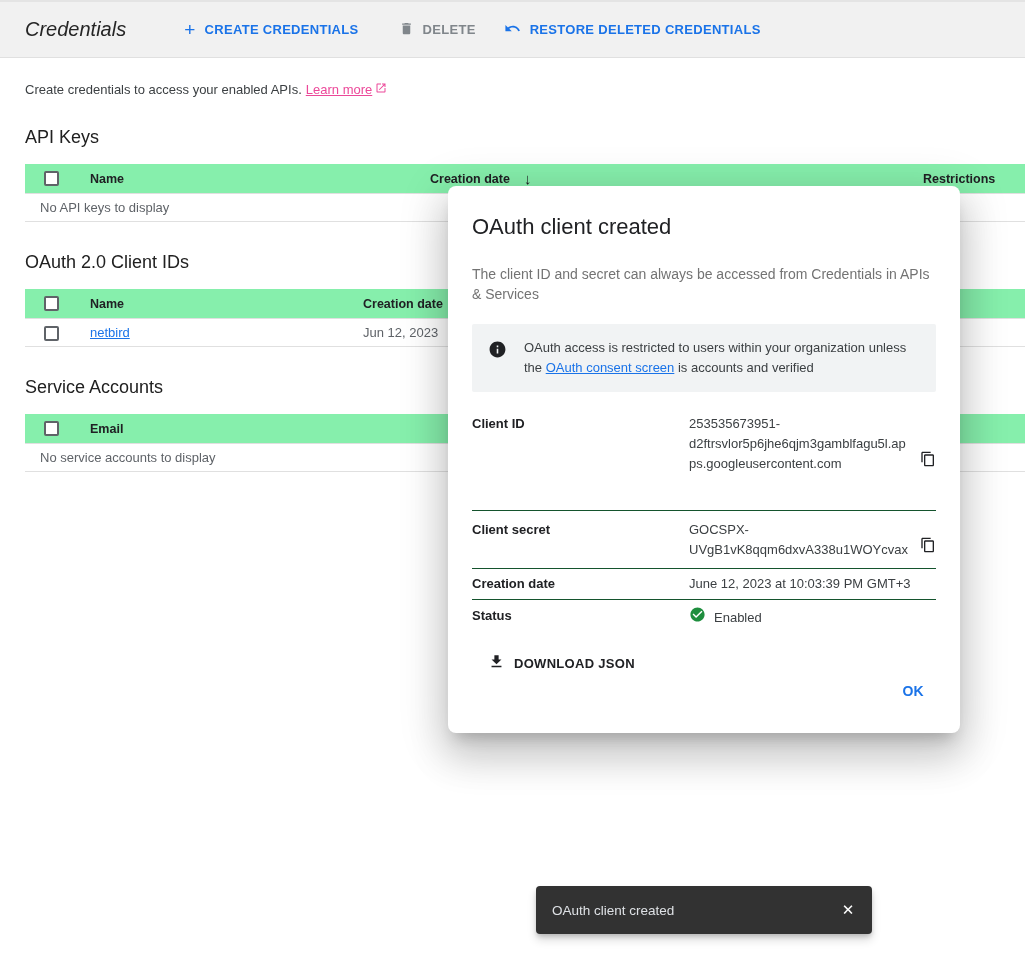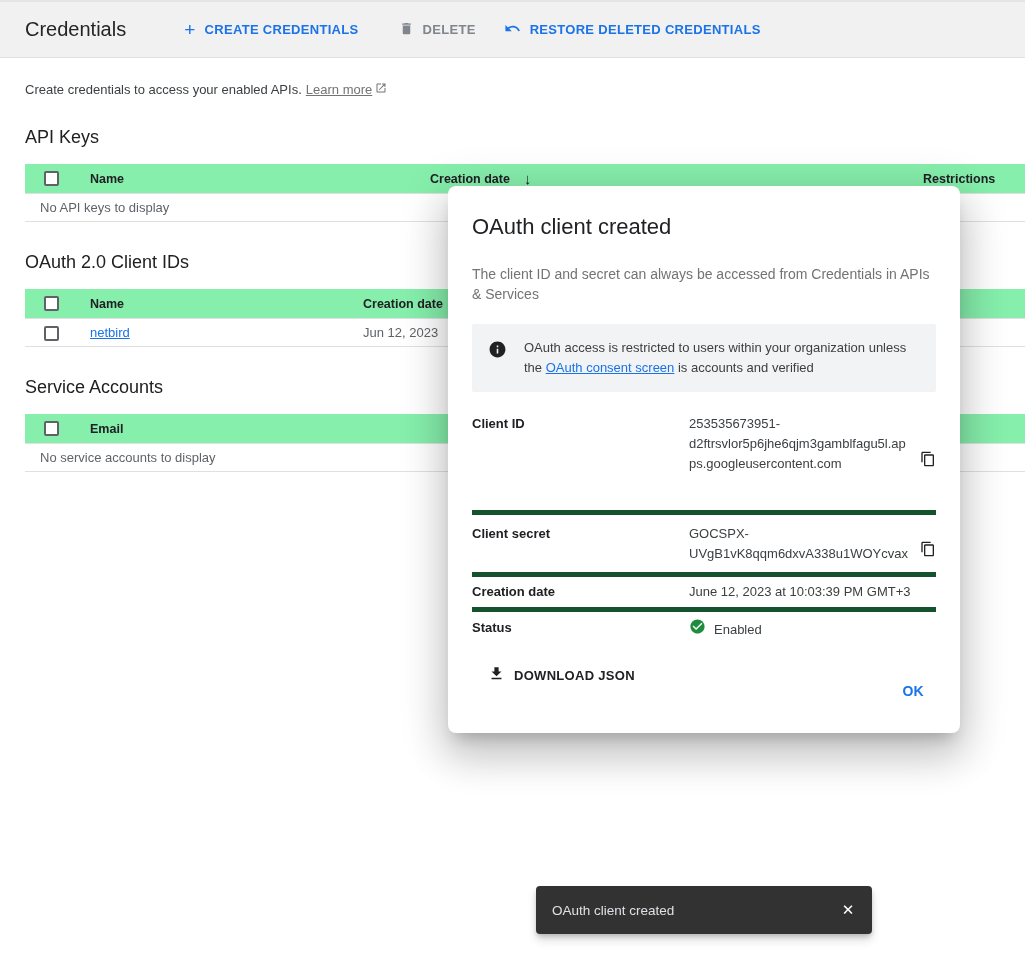--- a/index.html
+++ b/index.html
@@ -1,32 +1,32 @@
 <!DOCTYPE html>
 <html><head>
 <meta charset="utf-8">
 <style>
   * { margin:0; padding:0; box-sizing:border-box; }
   html,body { width:1025px; height:955px; overflow:hidden; }
   body { font-family:"Liberation Sans", sans-serif; background:#fff; color:#202124; position:relative; }
 
   
   .toolbar { height:58px; background:#f1f1f1; border-top:2px solid #e4e4e4; border-bottom:1px solid #e0e0e0; display:flex; align-items:center; padding-left:25px; }
-  .page-title { font-size:20px; color:#252525; font-weight:400; }
+  .page-title { font-size:20px; color:#252525; font-weight:400;font-style:italic; }
   .tb-btn { display:flex; align-items:center; gap:9px; font-size:13px; font-weight:700; letter-spacing:.3px; color:#1a73e8; cursor:pointer; white-space:nowrap; }
   .tb-btn svg { flex:none; }
   .tb-btn.disabled { color:#80868b; cursor:default; }
   .plus-glyph { font-size:19px; font-weight:400; line-height:1; }
   .btn-create { margin-left:58px; }
   .btn-delete { margin-left:40px; }
   .btn-restore { margin-left:28px; }
 
   
   .intro { margin:24px 25px 0; font-size:13px; color:#3c4043; display:flex; align-items:center; gap:4px; }
-  .intro a { color:#737373; text-decoration:underline; display:inline-flex; align-items:flex-end; gap:3px; cursor:pointer; }
+  .intro a { color:#ec4899; text-decoration:underline; display:inline-flex; align-items:flex-end; gap:3px; cursor:pointer; }
 
   
   .section-title { margin:30px 16px 0 25px; font-size:18px; font-weight:400; color:#212121; }
   .tbl { margin-left:25px; margin-top:16px; }
   .tbl-head, .tbl-row { display:grid; align-items:center; }
   .tbl-head { height:30px; background:#86efac; border-bottom:1px solid #e0e0e0; font-size:12.5px; font-weight:700; color:#202124; }
   .tbl-row { height:28px; font-size:13px; color:#5f6368; border-bottom:1px solid #e0e0e0; background:#fff; }
   .empty-row { height:28px; line-height:28px; font-size:13px; color:#5f6368; border-bottom:1px solid #e0e0e0; padding-left:15px; }
   .grid-api { grid-template-columns:65px 340px 493px 1fr; }
   .grid-oauth { grid-template-columns:65px 273px 1fr; }
@@ -41,21 +41,21 @@
   
   .dialog { position:absolute; left:448px; top:186px; width:512px; height:547px; background:#fff; border-radius:8px; z-index:10; padding:24px 24px 0;
             box-shadow:0 11px 15px -7px rgba(0,0,0,.2), 0 24px 38px 3px rgba(0,0,0,.14), 0 9px 46px 8px rgba(0,0,0,.12); }
   .dlg-title { font-size:22px; font-weight:400; color:#202124; margin-top:4px; }
   .dlg-body { margin-top:24px; font-size:14px; line-height:20px; color:#737373; }
   .notice { margin-top:20px; background:#f1f3f4; border-radius:2px; padding:14px 16px; display:flex; gap:17px; font-size:13px; line-height:20px; color:#3c4043; }
   .notice svg { flex:none; margin-top:2px; }
   .notice a { color:#1a73e8; text-decoration:underline; cursor:pointer; }
 
   .fields { margin-top:18px; }
-  .frow { display:flex; font-size:13px; line-height:20px; border-bottom:5px solid #14532d; }
+  .frow { display:flex; font-size:13px; line-height:20px; border-bottom:1px solid #14532d; }
   .f-label { width:217px; flex:none; font-weight:700; color:#202124; }
   .f-value { flex:1; color:#3c4043; overflow-wrap:break-word; word-wrap:break-word; min-width:0; }
   .copy-btn { flex:none; width:20px; margin-left:4px; align-self:flex-end; color:#202124; cursor:pointer; display:flex; justify-content:flex-end; padding-bottom:1px; }
   .row-client-id { padding:4px 0 36px; }
   .row-client-secret { padding:9px 0 8px; }
   .row-creation-date { padding:5px 0; }
   .row-status { padding:6px 0; border-bottom:none; }
   .status-value { display:flex; align-items:center; gap:8px; }
 
   .download-btn { margin:10px 0 0 8px; display:inline-flex; align-items:center; gap:9px; font-size:13px; font-weight:700; letter-spacing:.3px; color:#202124; padding:8px; cursor:pointer; border-radius:4px; }

